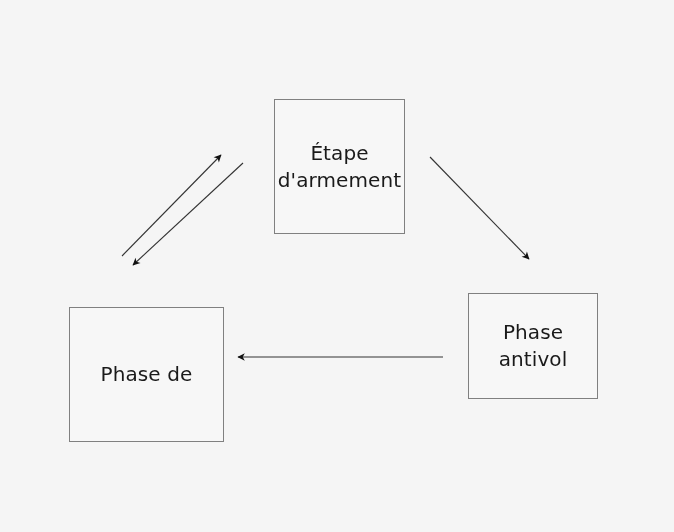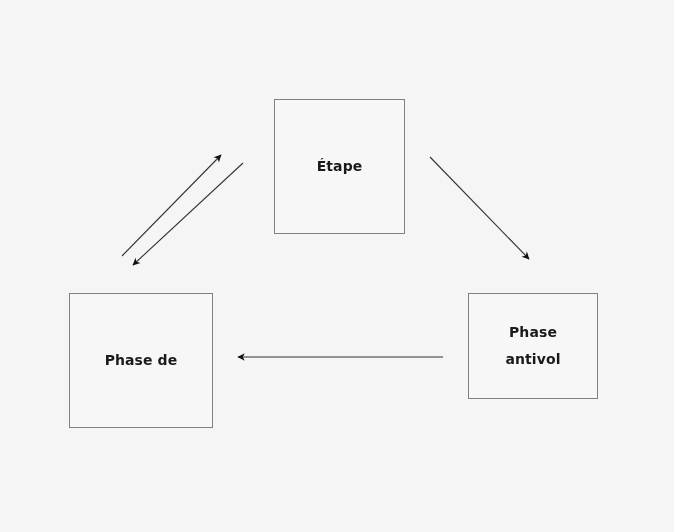--- a/index.html
+++ b/index.html
@@ -30,38 +30,37 @@
     position: absolute;
     box-sizing: border-box;
     border: 1px solid #808080;
     background: #f7f7f7;
     display: flex;
     align-items: center;
     justify-content: center;
     z-index: 2;
   }
   .node-label {
-    font-size: 14px;
+    font-size: 20px;
     line-height: 27px;
     color: #1a1a1a;
     text-align: center;
     white-space: nowrap;
     letter-spacing: 0.1px;
-    font-weight: bold;
   }
   #node-arming {
     left: 274px;
     top: 99px;
     width: 131px;
     height: 135px;
   }
   #node-disarming {
     left: 69px;
-    top: 293px;
-    width: 144px;
+    top: 307px;
+    width: 155px;
     height: 135px;
   }
   #node-antitheft {
     left: 468px;
     top: 293px;
     width: 130px;
     height: 106px;
   }
 </style>
 </head>
@@ -81,20 +80,21 @@
     <line x1="243" y1="163" x2="133" y2="265" stroke="#333333" stroke-width="1.1" marker-end="url(#barb-arrowhead)"></line>
 
     <line x1="430" y1="157" x2="529" y2="259" stroke="#333333" stroke-width="1.1" marker-end="url(#barb-arrowhead)"></line>
 
     <line x1="443" y1="357" x2="238" y2="357" stroke="#333333" stroke-width="1.1" marker-end="url(#barb-arrowhead)"></line>
   </svg>
 
   <div class="node-box" id="node-arming">
     <div class="node-label">
       <span>Étape</span><br>
+      <span>d'armement</span>
     </div>
   </div>
 
   <div class="node-box" id="node-disarming">
     <div class="node-label">
       <span>Phase de</span><br>
     </div>
   </div>
 
   <div class="node-box" id="node-antitheft">

